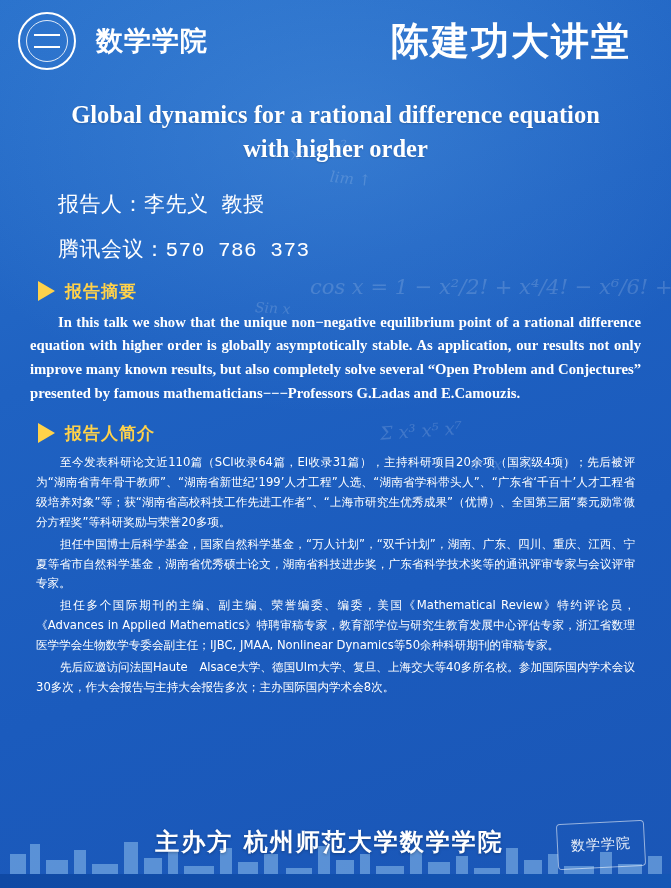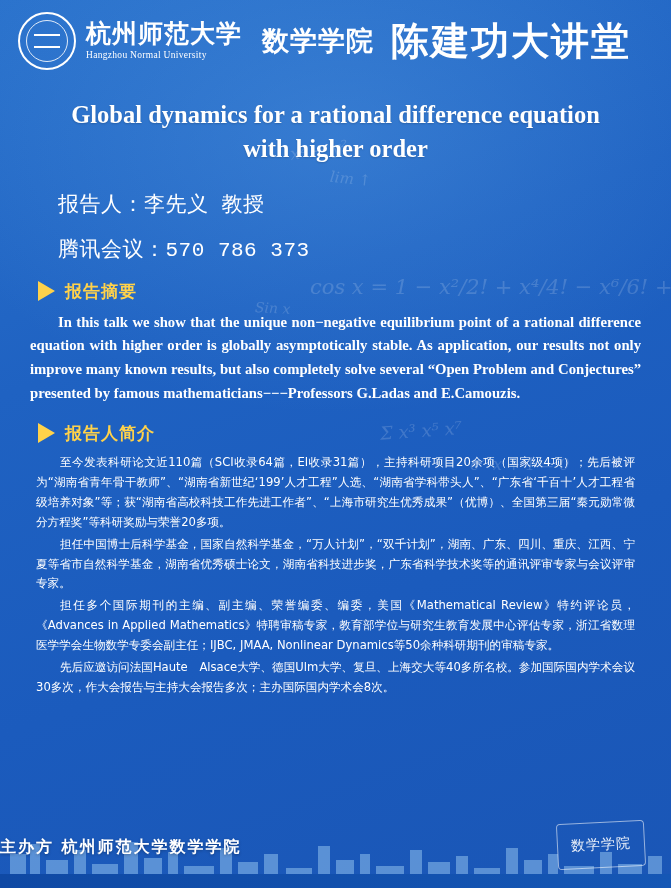--- a/index.html
+++ b/index.html
@@ -204,24 +204,24 @@
     position: absolute;
     left: 0; bottom: 0;
     width: 671px;
     height: 14px;
     background: linear-gradient(90deg, #0f49a4, #1557b5);
   }
   .organizer {
     position: absolute;
     left: 0; right: 12px;
     bottom: 30px;
-    text-align: left;
-    font-family: "DejaVu Serif", serif;
-    font-weight: bold;
-    font-size: 16px;
+    text-align: center;
+    font-family: "DejaVu Serif", serif;
+    font-weight: bold;
+    font-size: 24px;
     color: #ffffff;
     letter-spacing: 2px;
     text-shadow: 0 1px 3px rgba(0,0,0,0.3);
   }
   .dept-stamp {
     position: absolute;
     right: 26px;
     bottom: 20px;
     width: 86px;
     height: 44px;
@@ -245,24 +245,20 @@
   <div class="formula-bg f1">x² + y²</div>
   <div class="formula-bg f3">lim ↑</div>
   <div class="formula-bg f6">Sin x</div>
   <div class="formula-bg f2">cos x = 1 − x²/2! + x⁴/4! − x⁶/6! + ……</div>
   <div class="formula-bg f4">Σ  x³  x⁵  x⁷</div>
   <div class="formula-bg f5">e^x + 1 = 0</div>
 
   <div class="header">
     <div class="logo-wrap">
       <div class="seal"></div>
-      <div class="uni-names">
-        <div class="uni-cn">杭州师范大学</div>
-        <div class="uni-en">Hangzhou Normal University</div>
-      </div>
       <div class="school-cn">数学学院</div>
     </div>
     <div class="forum-title">陈建功大讲堂</div>
   </div>
 
   <div class="talk-title">
     <div>Global dynamics for a rational difference equation</div>
     <div>with higher order</div>
   </div>
 

